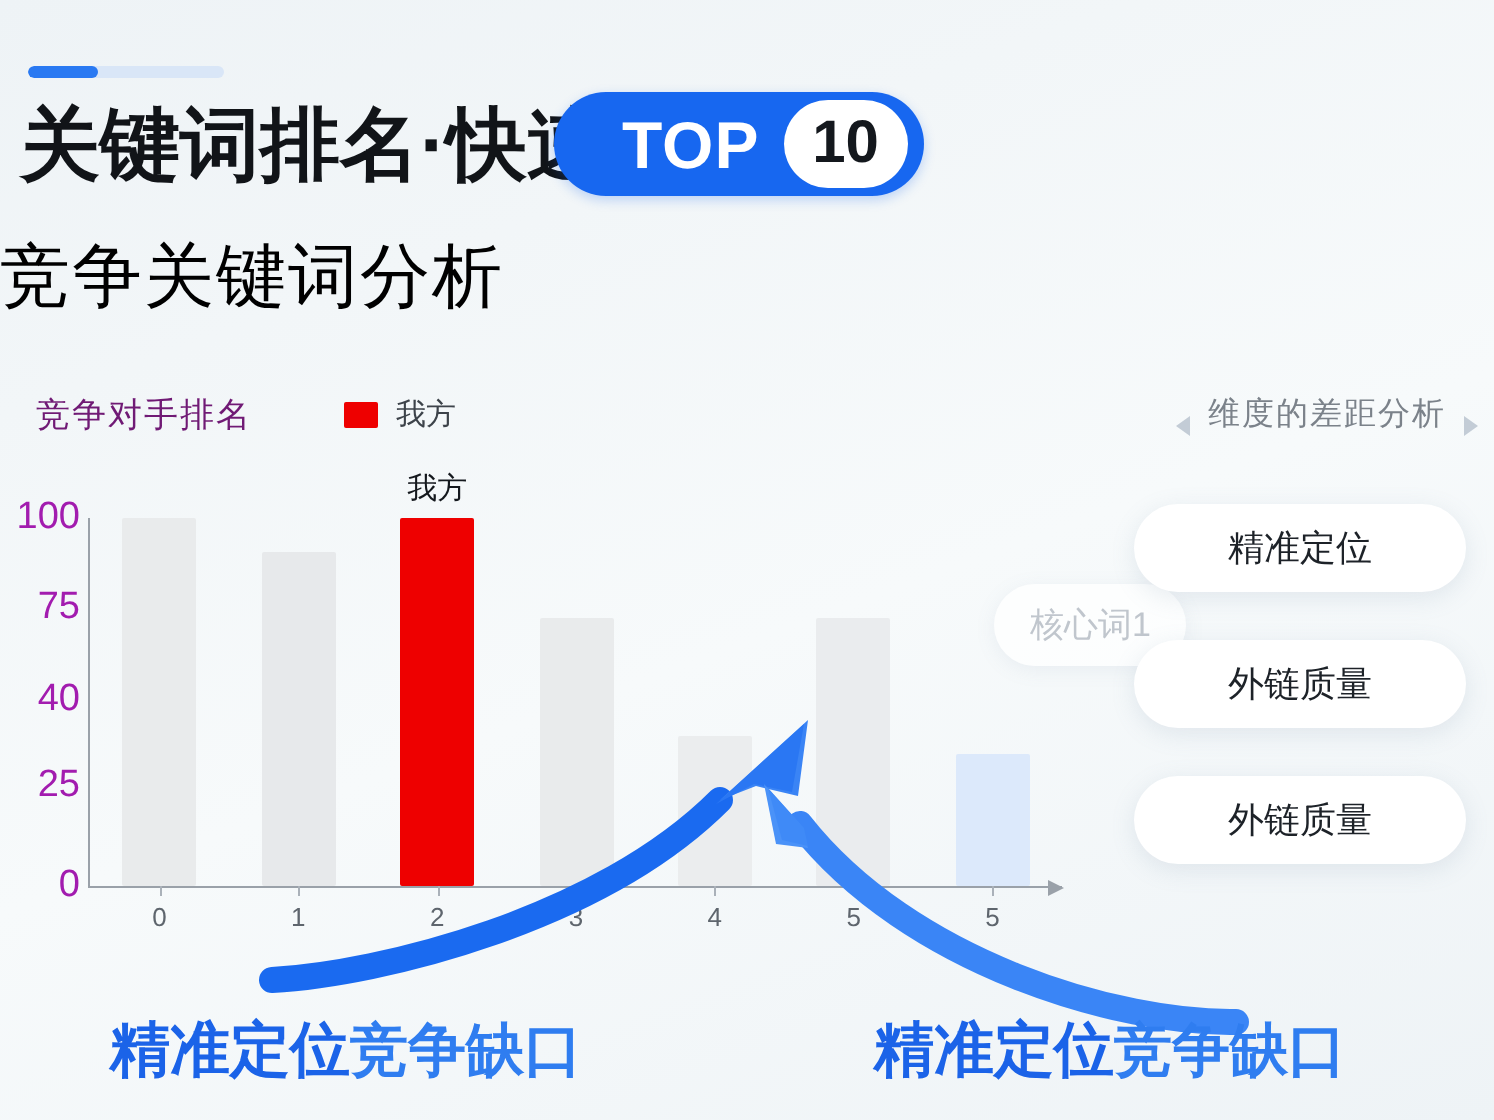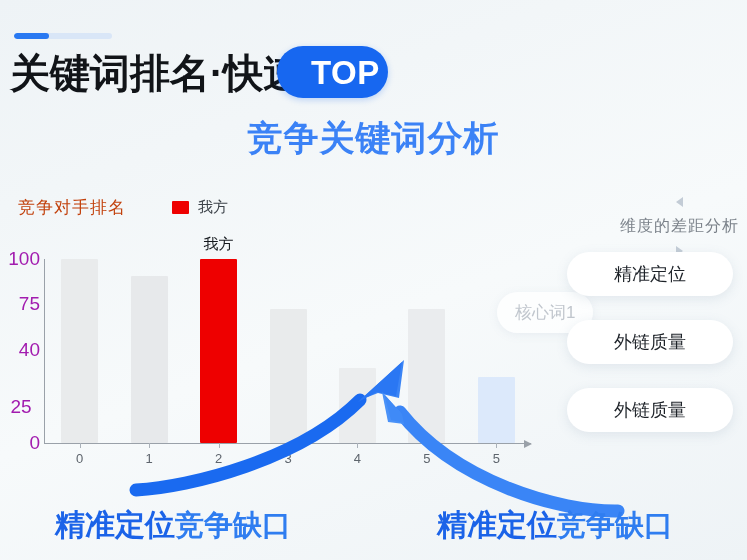--- a/index.html
+++ b/index.html
@@ -31,32 +31,32 @@
   }
   .badge .b-top{color:#ffffff;font-size:33px;font-weight:bold;letter-spacing:.5px;line-height:1;margin-left:16px;}
   .badge .b-num{
     margin-left:12px;background:#ffffff;color:#14181d;border-radius:22px;
     min-width:62px;height:44px;display:flex;align-items:center;justify-content:center;
     font-size:30px;font-weight:bold;
   }
 
   
   .subtitle{
-    position:absolute;left:0;right:0;top:115px;text-align:center;
-    font-size:35px;font-weight:bold;color:#3b82f6;letter-spacing:1px;
+    position:absolute;left:0;right:0;top:115px;text-align:left;
+    font-size:35px;font-weight:normal;color:#000000;letter-spacing:1px;
   }
 
   
   .legend-left{position:absolute;left:18px;top:196px;display:flex;align-items:center;gap:46px;}
-  .legend-left .l-title{font-size:17px;color:#c2410c;letter-spacing:1px;text-align:right;}
+  .legend-left .l-title{font-size:17px;color:#701a75;letter-spacing:1px;text-align:right;}
   .legend-left .l-item{display:flex;align-items:center;gap:9px;}
   .legend-left .swatch{width:17px;height:13px;background:#ee0000;border-radius:1px;}
   .legend-left .l-name{font-size:15px;color:#3d434a;}
 
-  .legend-right{position:absolute;right:8px;top:197px;display:flex;align-items:center;gap:9px;flex-direction:column;}
+  .legend-right{position:absolute;right:8px;top:197px;display:flex;align-items:flex-end;gap:9px;}
   .legend-right .rtitle{font-size:16px;color:#7b828a;letter-spacing:1px;}
   .tri{width:0;height:0;border-top:5px solid transparent;border-bottom:5px solid transparent;}
   .tri.left{border-right:7px solid #c3ccd6;}
   .tri.right{border-left:7px solid #c3ccd6;}
 
   
   .chart{position:absolute;left:0px;top:245px;width:545px;height:215px;}
   .ylabels{position:absolute;left:0;top:0;width:40px;height:200px;}
   .ylabels span{
     position:absolute;right:0;font-size:19px;color:#a21caf;transform:translateY(-50%);
@@ -109,20 +109,21 @@
   <div class="deco-bar">
       <i></i>
     </div>
 
   <div class="headline">
     <span class="h-main">关键词排名·快速</span>
   </div>
 
   <div class="badge">
     <span class="b-top">TOP</span>
+    <span class="b-num">10</span>
   </div>
 
   <div class="subtitle">竞争关键词分析</div>
 
   <div class="legend-left">
     <span class="l-title">竞争对手排名</span>
     <span class="l-item">
       <span class="swatch"></span>
       <span class="l-name">我方</span>
     </span>
@@ -130,21 +131,21 @@
 
   <div class="legend-right">
     <span class="tri left"></span>
     <span class="rtitle">维度的差距分析</span>
     <span class="tri right"></span>
   </div>
 
   <div class="chart">
     <div class="ylabels">
         <span style="top: 198px;">0</span>
-        <span style="top: 162px; text-align: center;">25</span>
+        <span style="top: 148px;">25</span>
         <span style="top: 105px;">40</span>
         <span style="top: 59px;">75</span>
         <span style="top: 14px;">100</span>
       </div>
     <div class="axis-y"></div>
     <div class="axis-x"></div>
     <div class="plot">
         <div class="bar" style="left: 16.2143px; width: 37px; height: 184px; background: rgb(233, 235, 236);"></div>
         <div class="bar" style="left: 85.6429px; width: 37px; height: 167.44px; background: rgb(231, 233, 235);"></div>
         <div class="bar" style="left: 155.071px; width: 37px; height: 184px; background: rgb(238, 0, 0);"></div>

